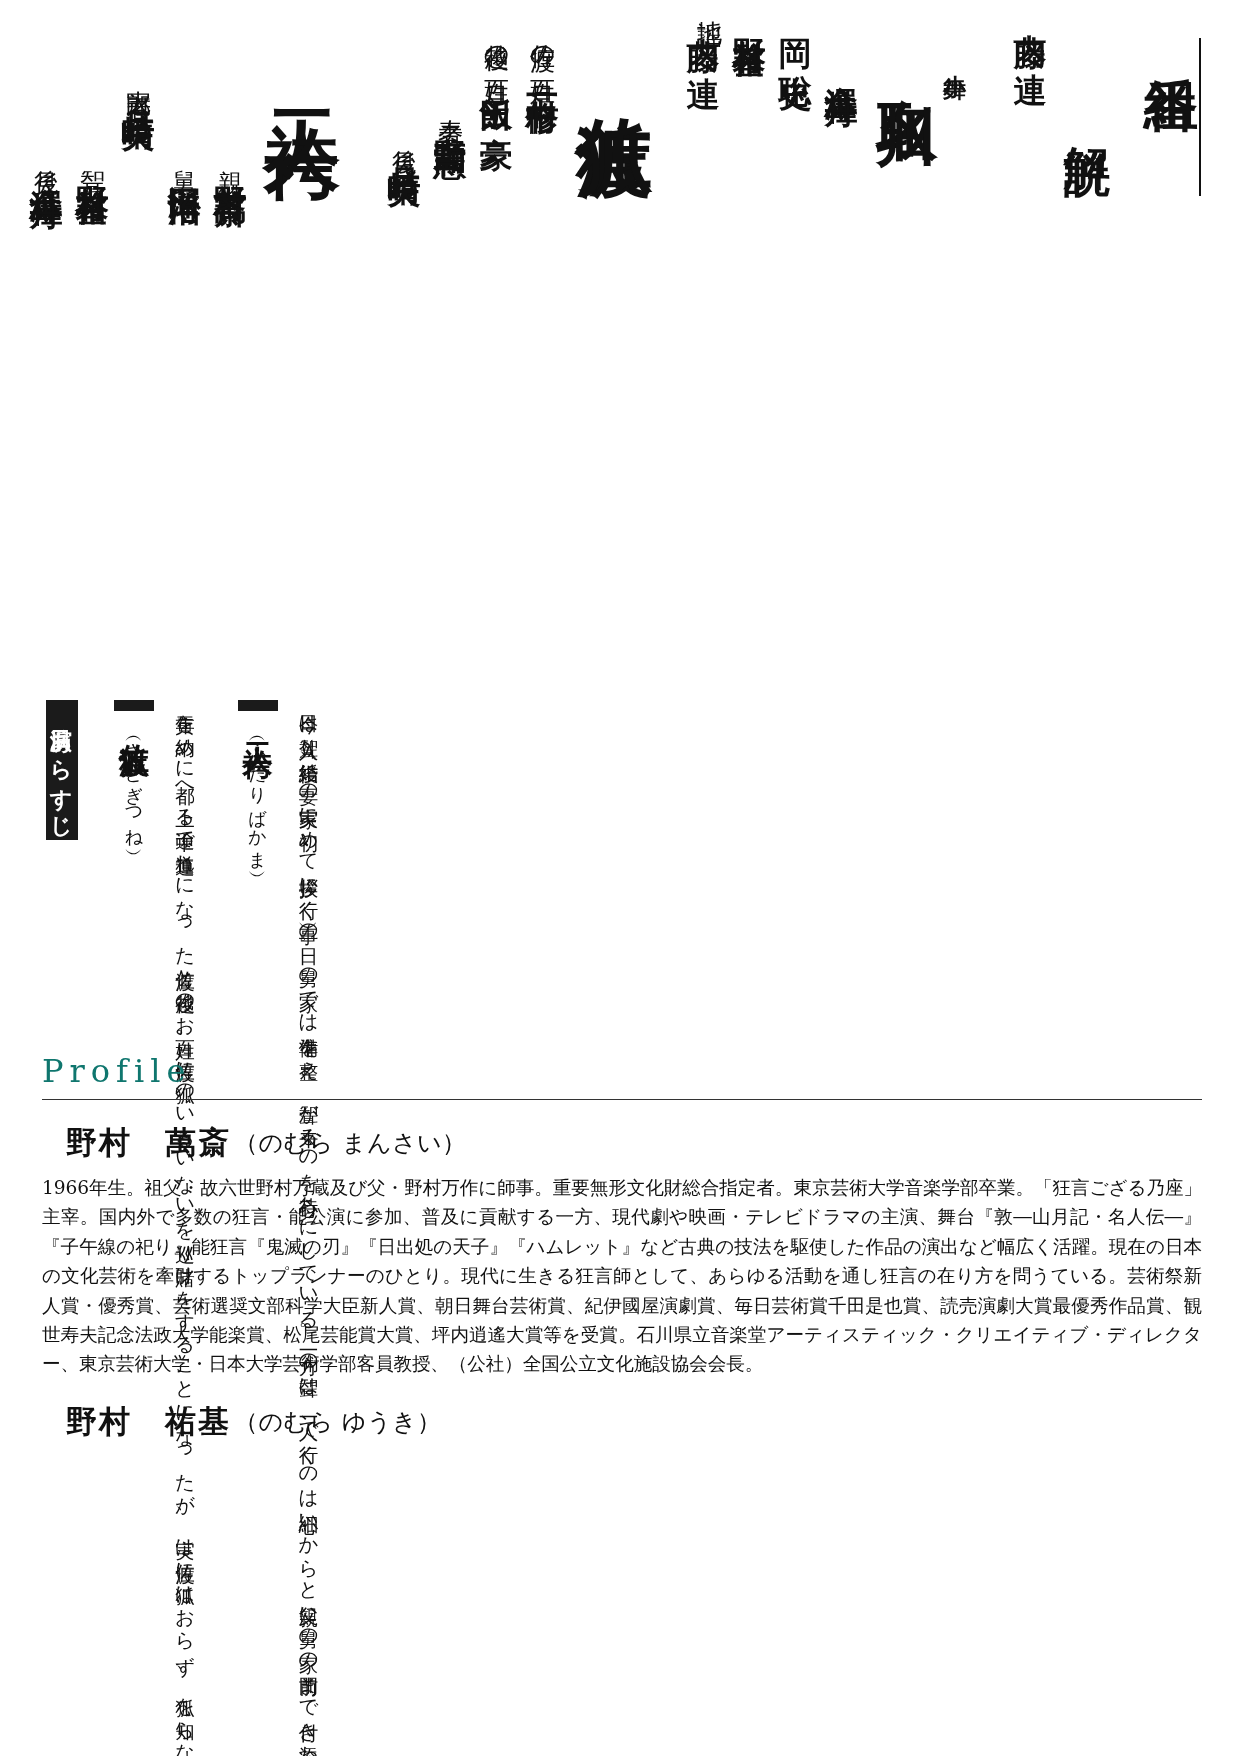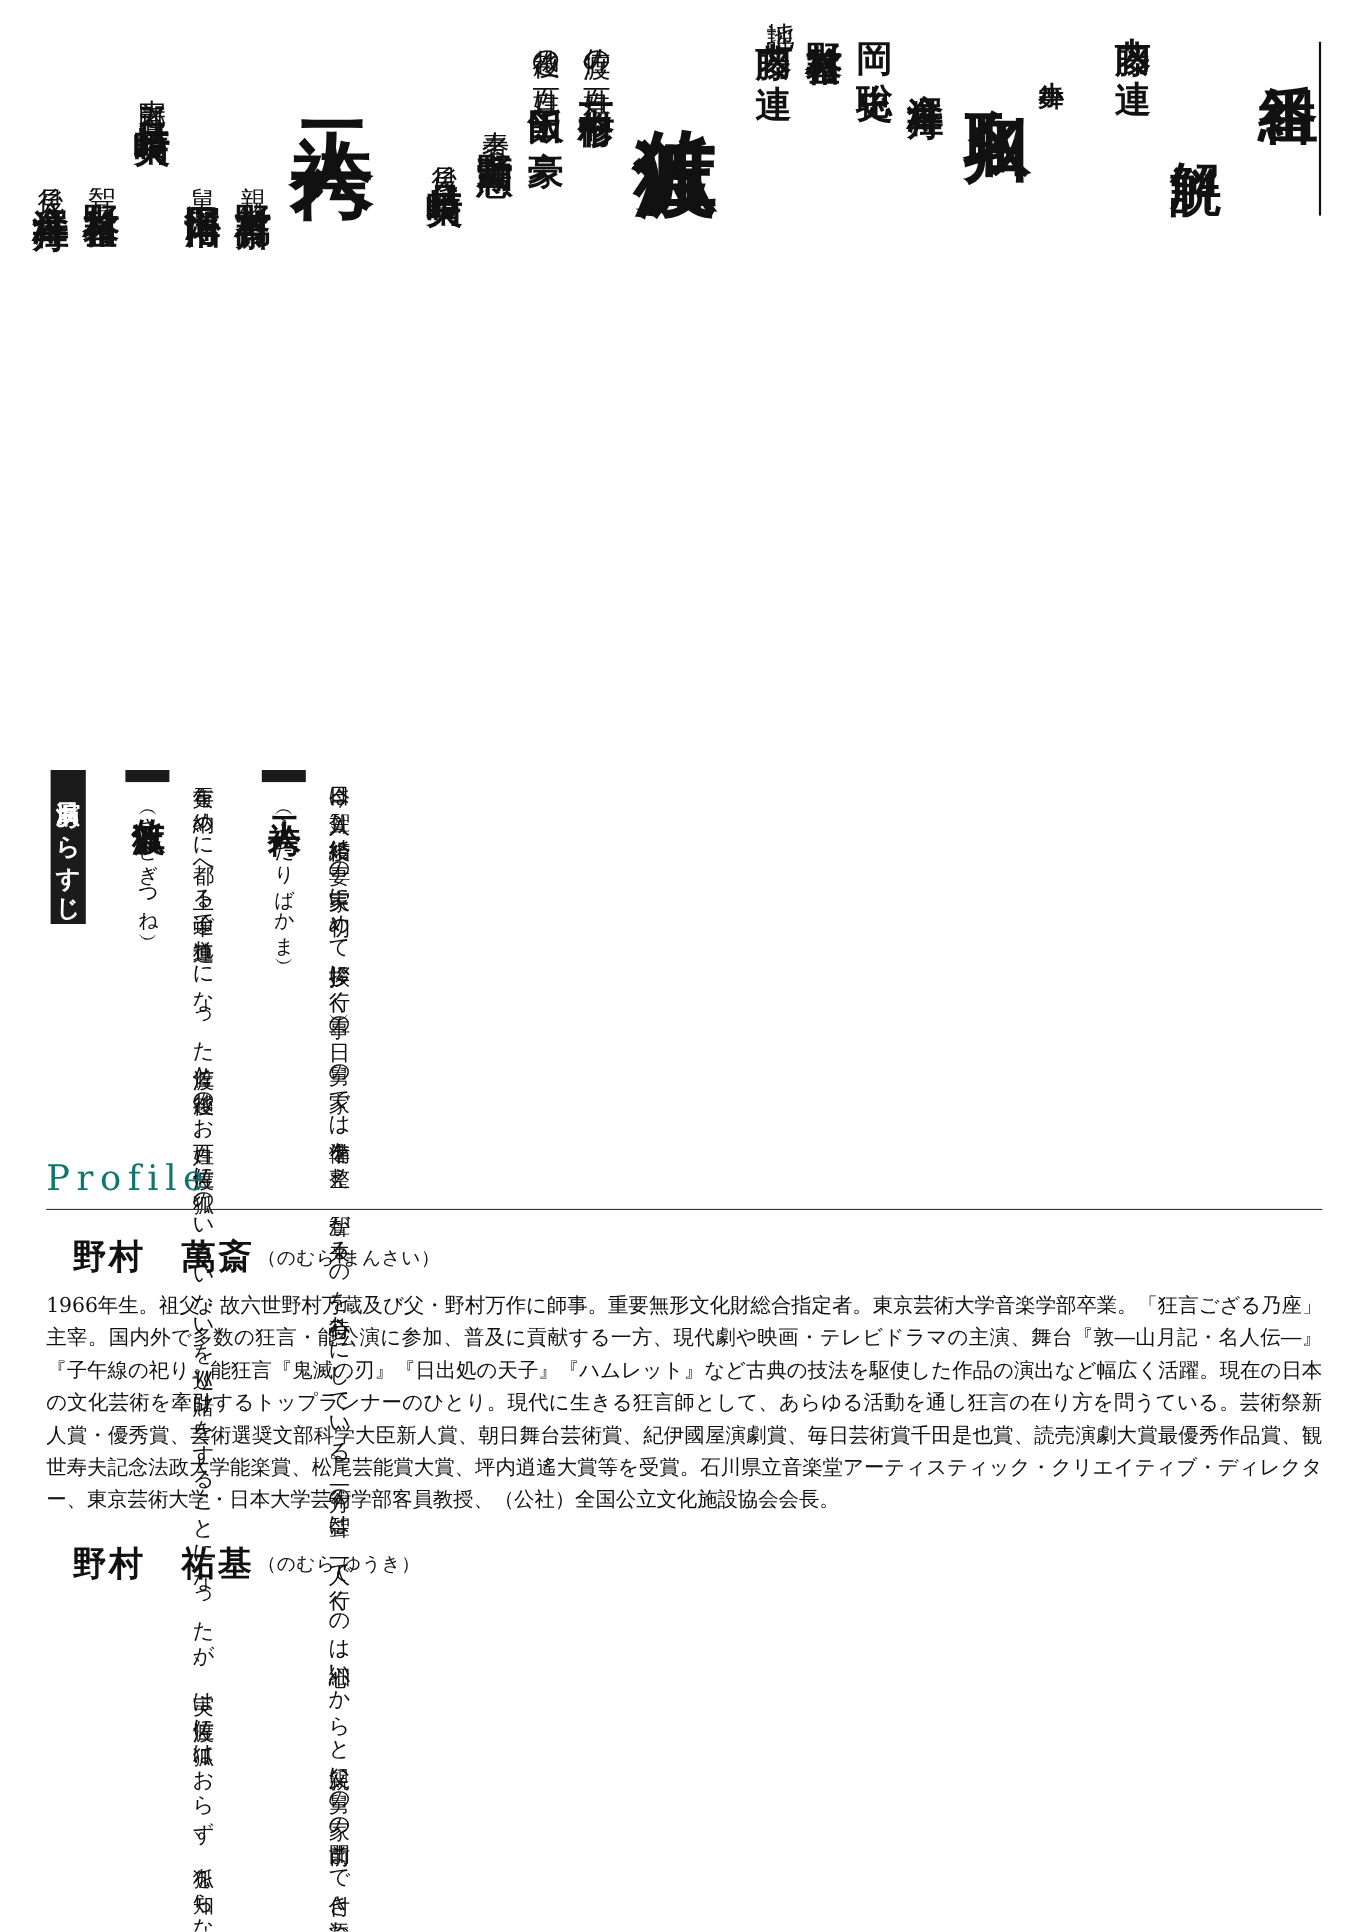--- a/index.html
+++ b/index.html
@@ -200,21 +200,21 @@
     display: flex;
     align-items: center;
     margin-left: 24px;
   }
   .profile-name {
     font-size: 31px;
     font-weight: 700;
     letter-spacing: 2px;
   }
   .profile-reading {
-    font-size: 17px;
+    font-size: 24px;
     margin-left: 3px;
     letter-spacing: 0.5px;
   }
   .profile-body {
     font-size: 18.6px;
     line-height: 1.58;
     text-align: justify;
     letter-spacing: -0.1px;
   }
 </style>

